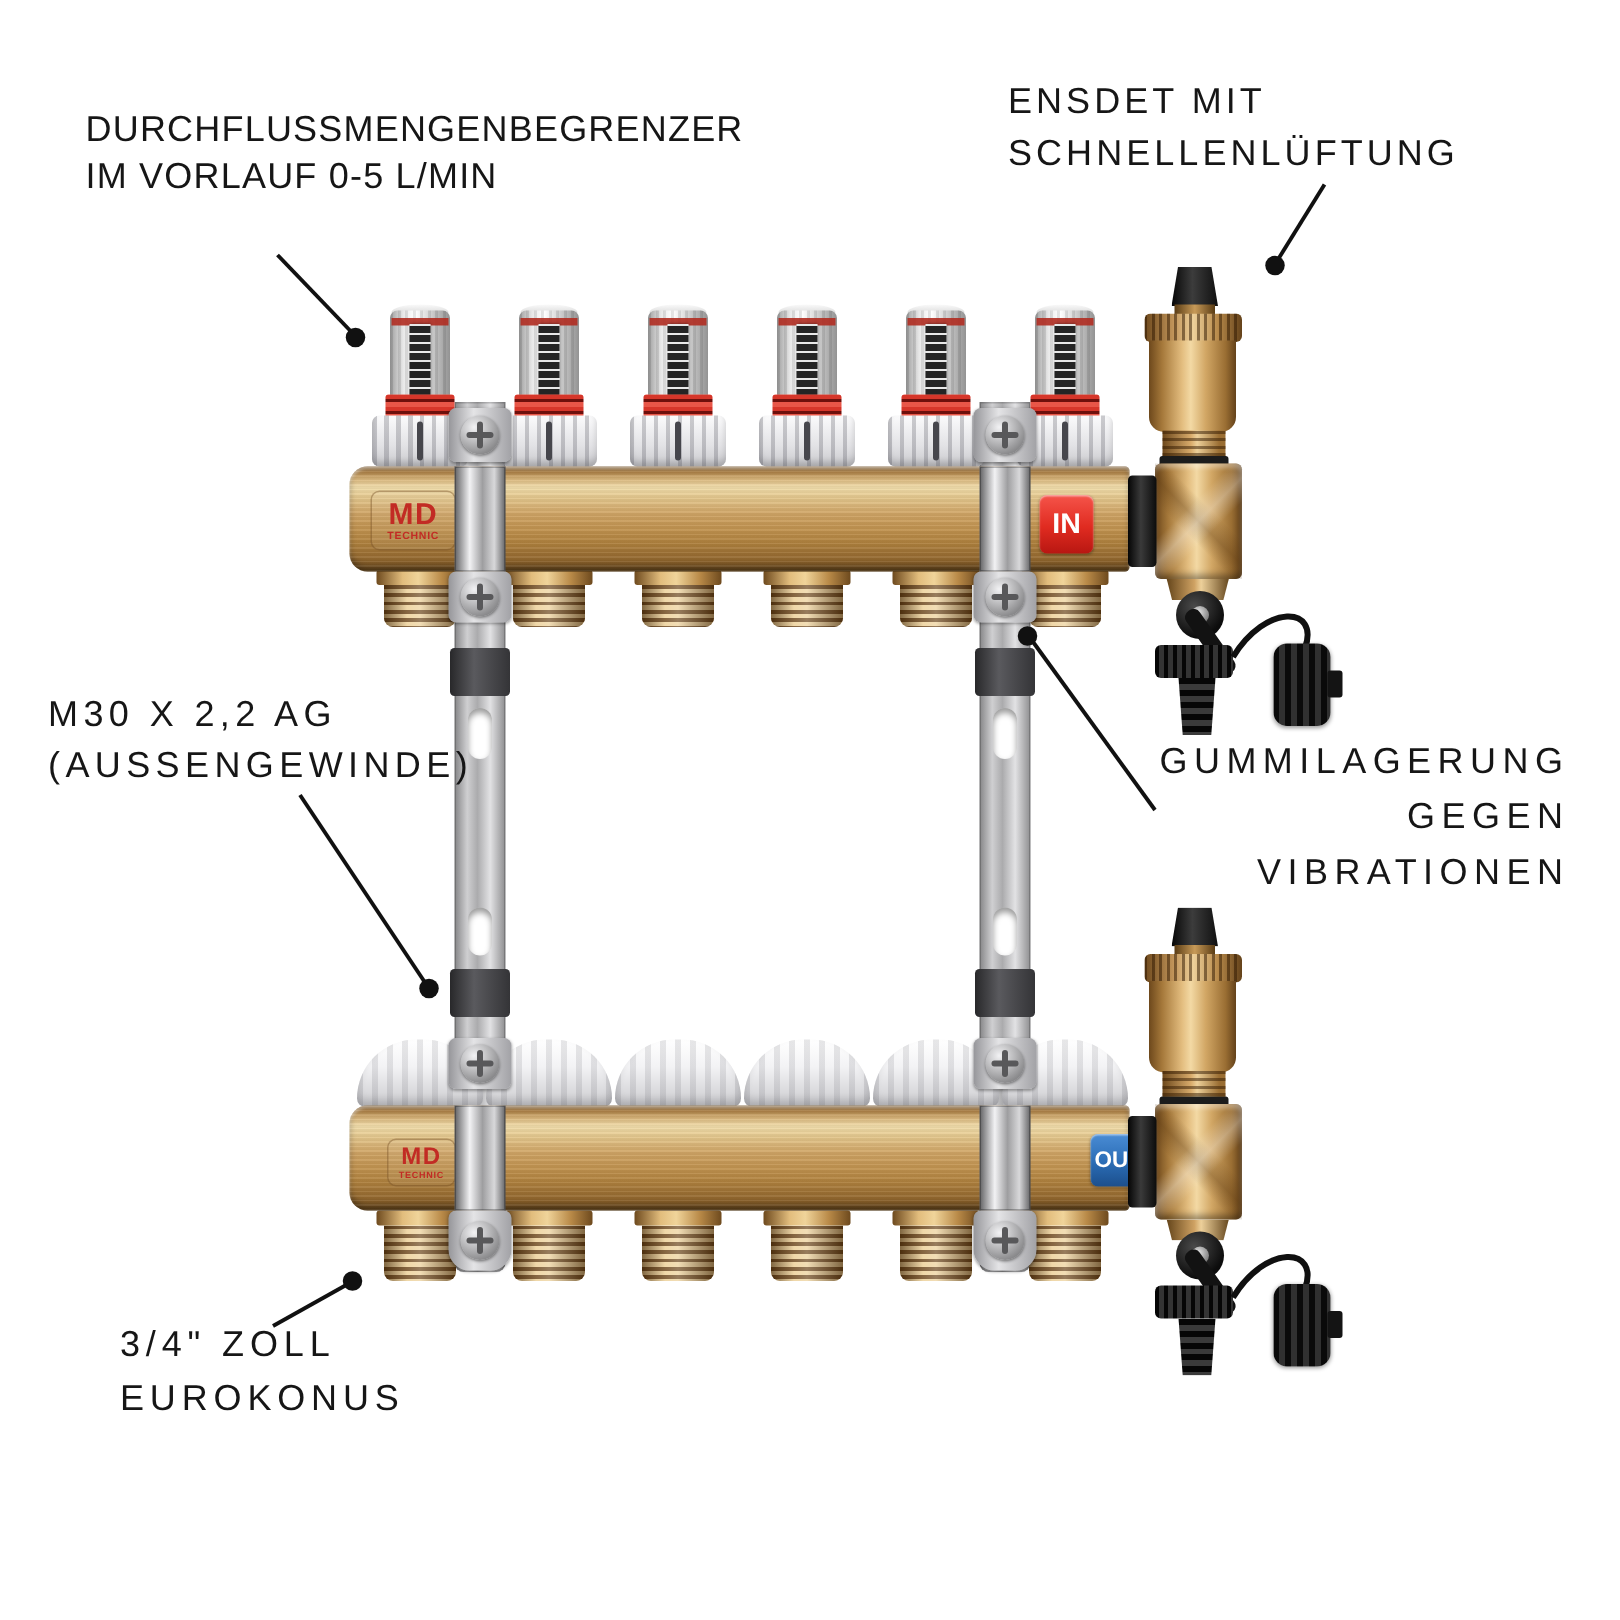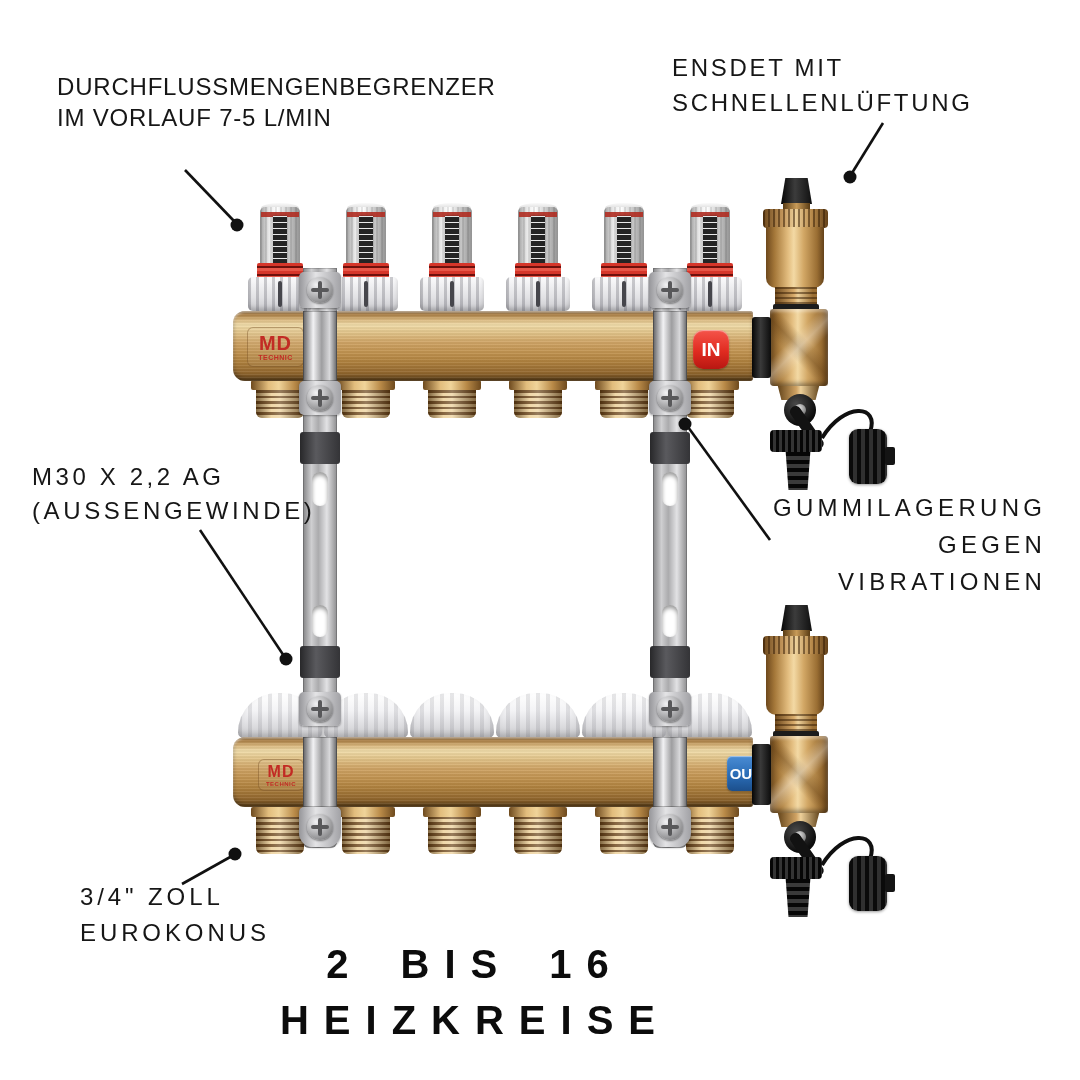--- a/index.html
+++ b/index.html
@@ -28,21 +28,21 @@
   .bar.top{top:311px;} .bar.bottom{top:737px;}
 
   .logo{position:absolute;border:1px solid rgba(110,70,25,.4);border-radius:6px;z-index:2;
         display:flex;flex-direction:column;align-items:center;justify-content:center;color:#c22b24;
         background:rgba(255,255,255,.06);}
   .logo .md{font-weight:bold;letter-spacing:1px;line-height:1;text-align:center;}
   .logo .sub{font-weight:bold;line-height:1;margin-top:1px;letter-spacing:.5px;}
 
   .badge{position:absolute;display:flex;align-items:center;justify-content:center;color:#fff;
          font-weight:bold;border-radius:5px;z-index:2;box-shadow:inset 0 1px 1px rgba(255,255,255,.5),0 1px 2px rgba(0,0,0,.3);}
-  .badge.in{background:linear-gradient(180deg,#f5544a 0%,#e02b20 55%,#b81712 100%);border-radius:10px;}
+  .badge.in{background:linear-gradient(180deg,#f5544a 0%,#e02b20 55%,#b81712 100%);}
   .badge.out{background:linear-gradient(180deg,#4a8cd4 0%,#2a6cb5 55%,#1c4f8c 100%);}
 
   
   .bracket{position:absolute;top:268px;width:34px;height:580px;border-radius:0 0 6px 6px;
        background:linear-gradient(90deg,#848486,#cfcfd1 25%,#ababad 45%,#e2e2e4 70%,#8d8d8f);
        box-shadow:inset 0 0 0 1px rgba(0,0,0,.18);}
   .b-clamp{position:absolute;left:0;width:34px;height:70px;z-index:5;
        background:linear-gradient(90deg,#5f5f61,#f2f2f4 30%,#9e9ea0 55%,#d8d8da 78%,#636365);
        box-shadow:inset 0 0 0 1px rgba(0,0,0,.25);}
   .b-plate{position:absolute;left:-4px;width:42px;height:36px;z-index:6;border-radius:5px;
@@ -147,26 +147,25 @@
         <circle cx="850" cy="177" r="6.5" stroke="none"></circle>
       <line x1="200" y1="530" x2="284" y2="656"></line>
         <circle cx="286" cy="659" r="6.5" stroke="none"></circle>
       <line x1="770" y1="540" x2="688" y2="427"></line>
         <circle cx="685" cy="424" r="6.5" stroke="none"></circle>
       <line x1="182" y1="884" x2="232" y2="856"></line>
         <circle cx="235" cy="854" r="6.5" stroke="none"></circle>
     </g>
   </svg>
 
-  <div class="ann a1"><span>DURCHFLUSSMENGENBEGRENZER</span><br><span>IM VORLAUF 7-5 L/MIN</span></div>
+  <div class="ann a1"><span>DURCHFLUSSMENGENBEGRENZER</span><br><span>IM VORLAUF 0-5 L/MIN</span></div>
   <div class="ann a2"><span>ENSDET MIT</span><br><span>SCHNELLENLÜFTUNG</span></div>
   <div class="ann a3"><span>M30 X 2,2 AG</span><br><span>(AUSSENGEWINDE)</span></div>
   <div class="ann a4"><span>GUMMILAGERUNG</span><br><span>GEGEN</span><br><span>VIBRATIONEN</span></div>
   <div class="ann a5"><span>3/4" ZOLL</span><br><span>EUROKONUS</span></div>
-  <div class="heading"><span>2 BIS 16</span><br><span>HEIZKREISE</span></div>
 
   <div id="brackets">
     <div class="bracket" style="left: 303px;">
       <div class="b-plate" style="top:4px;"></div>
       <div class="screw" style="left:4px;top:9px;"></div>
       <div class="b-clamp" style="top:43px;"></div>
       <div class="b-plate" style="top:113px;height:34px;"></div>
       <div class="screw" style="left:4px;top:117px;"></div>
       <div class="b-pad" style="top:164px;"></div>
       <div class="b-slot" style="top:204px;"></div>

